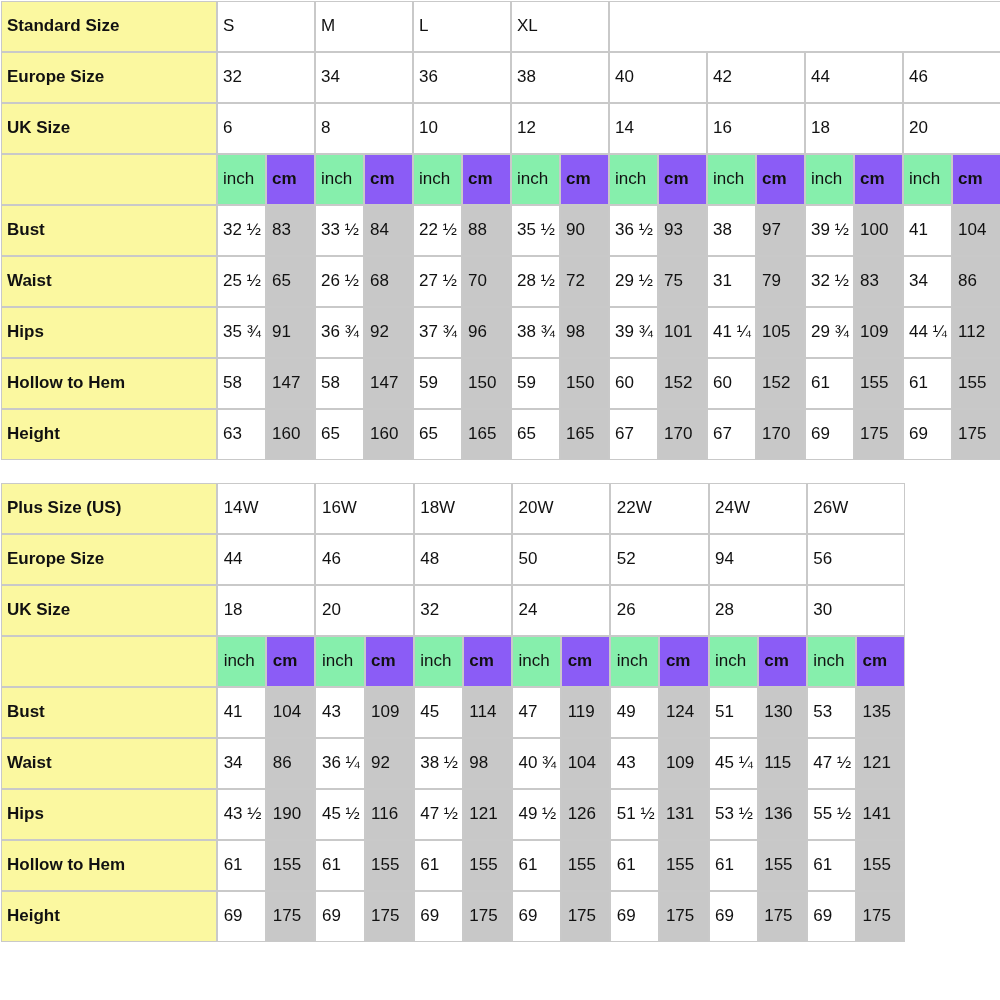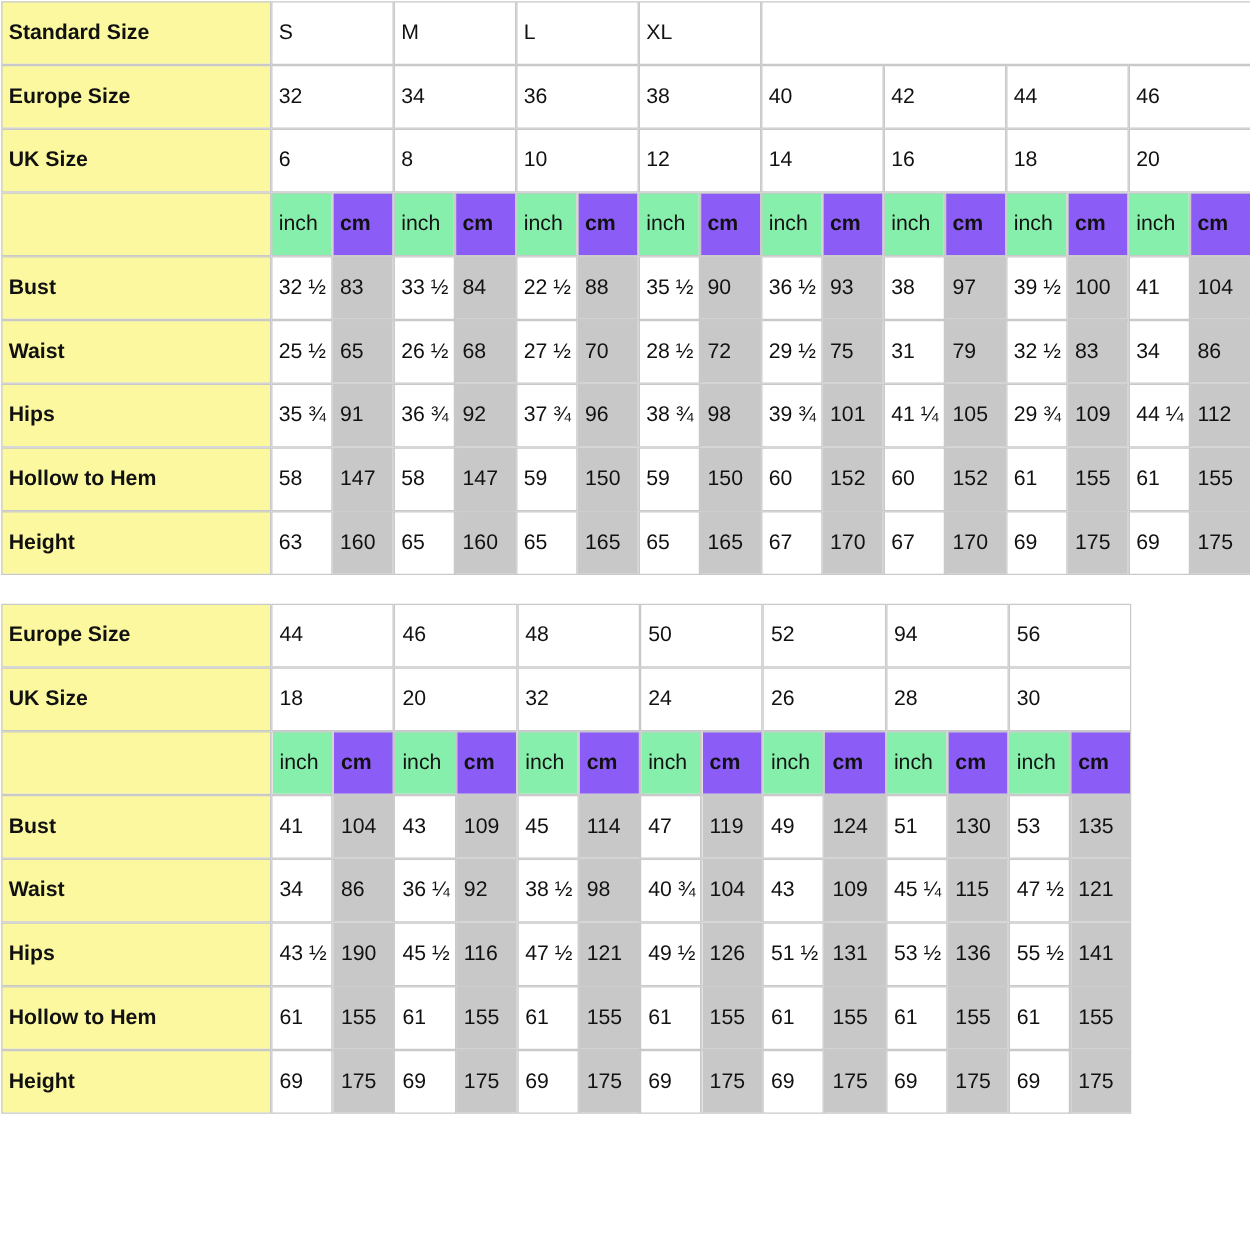--- a/index.html
+++ b/index.html
@@ -275,20 +275,31 @@
         <col style="width:49px">
           <col style="width:49px">
         <col style="width:49px">
           <col style="width:49px">
         <col style="width:49px">
           <col style="width:49px">
         <col style="width:94px">
       </colgroup>
       <tbody>
 
+        <tr>
+          <td class="label">Plus Size (US)</td>
+          <td class="plain" colspan="2">14W</td>
+          <td class="plain" colspan="2">16W</td>
+          <td class="plain" colspan="2">18W</td>
+          <td class="plain" colspan="2">20W</td>
+          <td class="plain" colspan="2">22W</td>
+          <td class="plain" colspan="2">24W</td>
+          <td class="plain" colspan="2">26W</td>
+          <td style="background:#ffffff;border:none;outline:none"></td>
+        </tr>
 
         <tr>
           <td class="label">Europe Size</td>
           <td class="plain" colspan="2">44</td>
           <td class="plain" colspan="2">46</td>
           <td class="plain" colspan="2">48</td>
           <td class="plain" colspan="2">50</td>
           <td class="plain" colspan="2">52</td>
           <td class="plain" colspan="2">94</td>
           <td class="plain" colspan="2">56</td>

